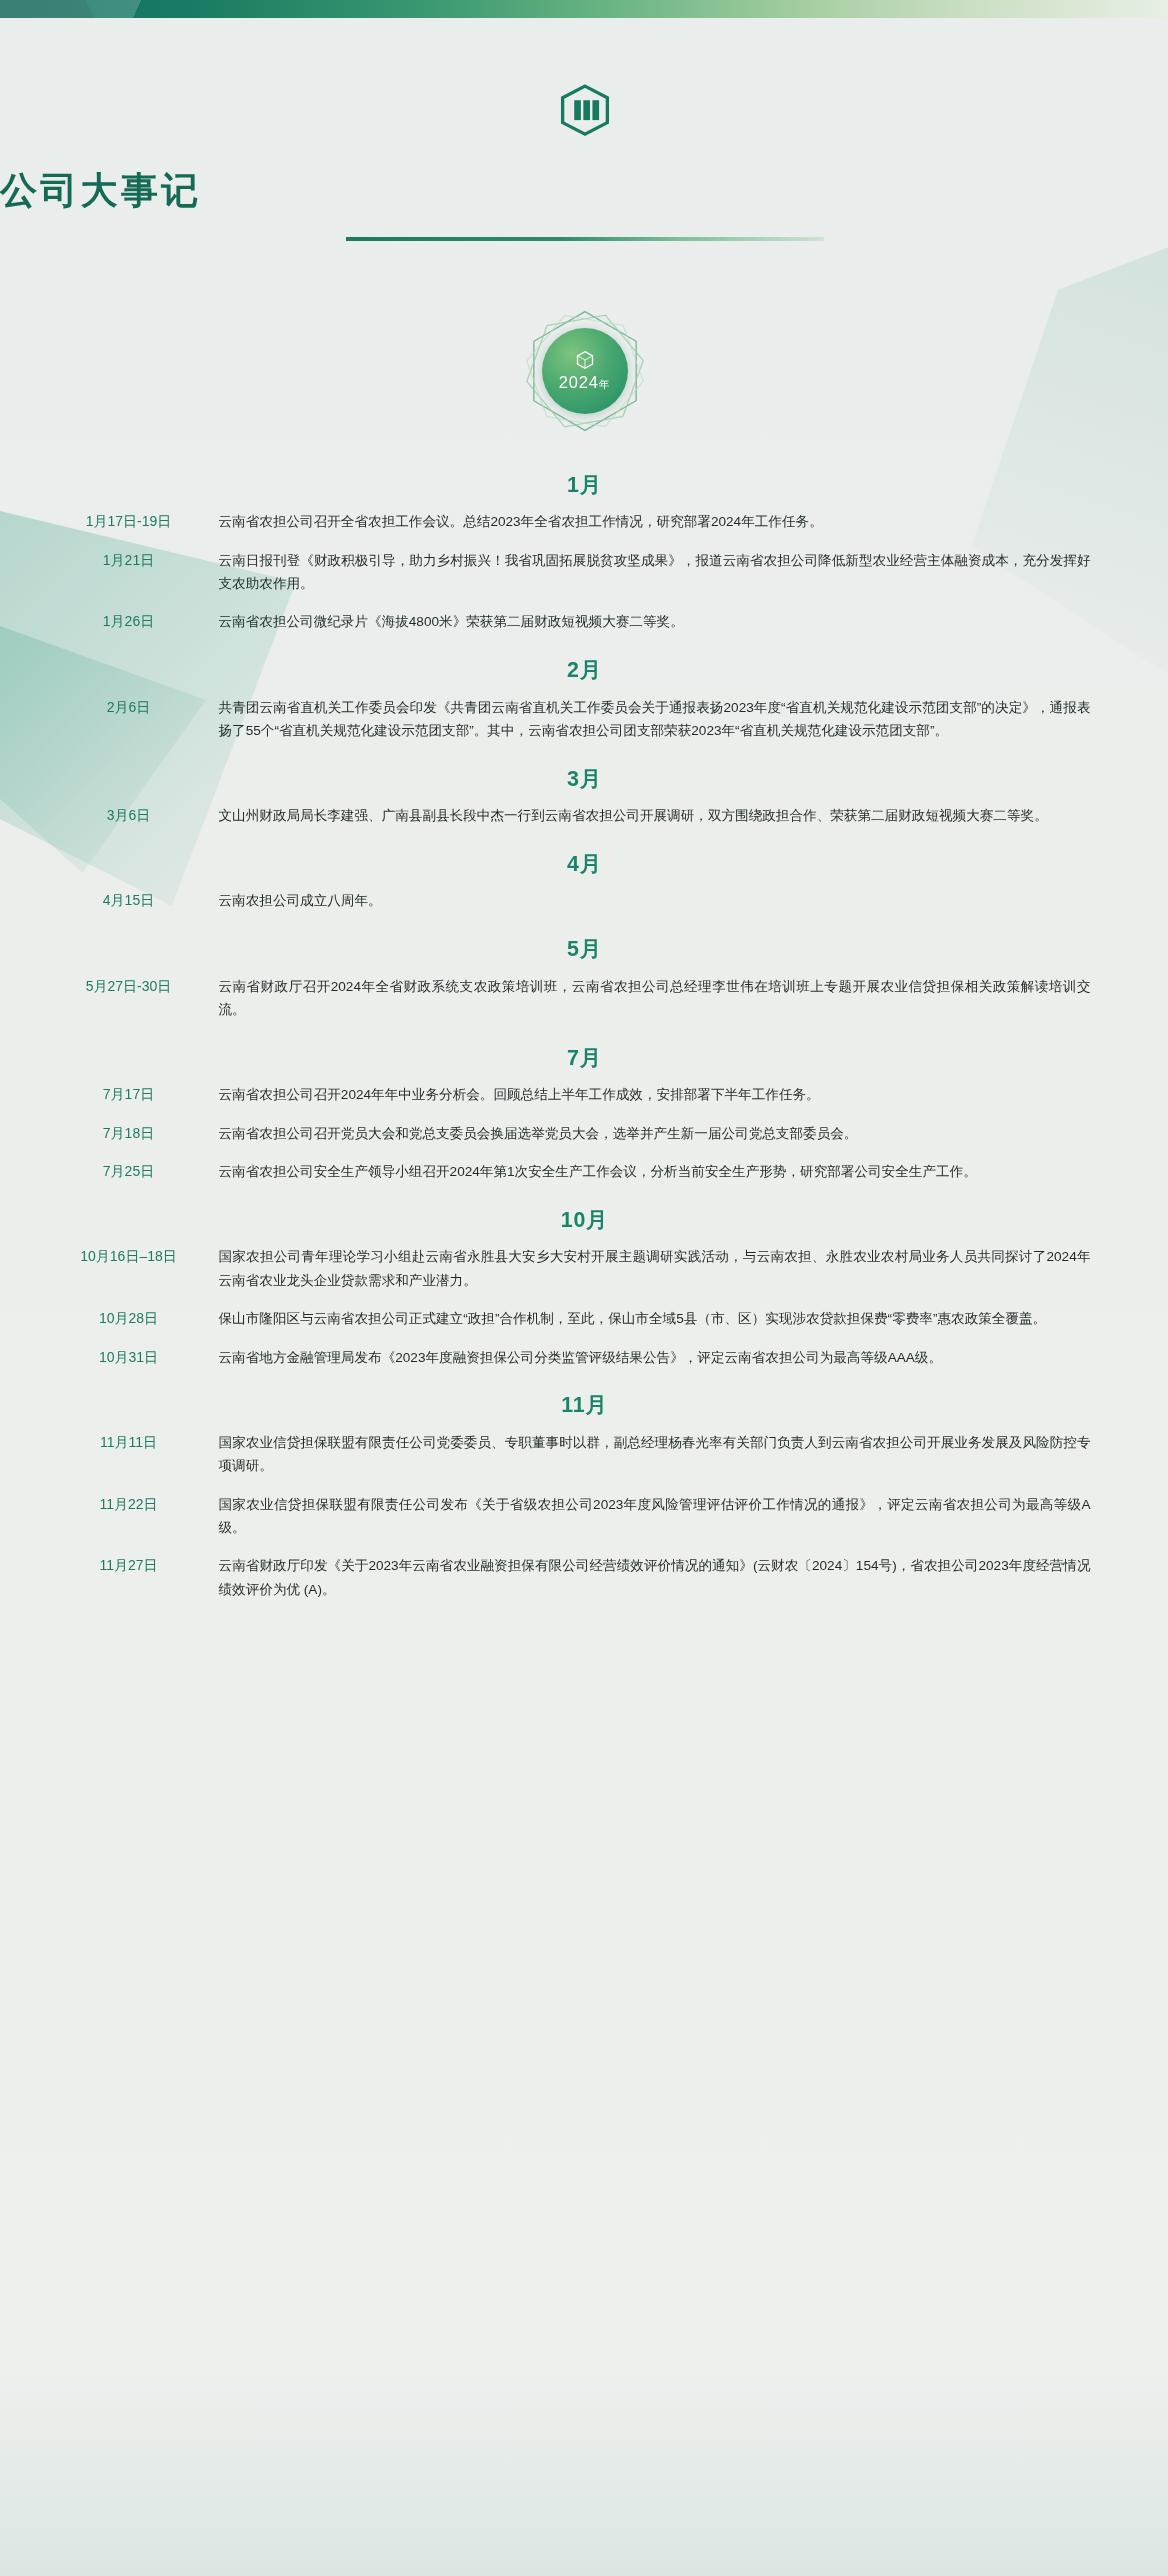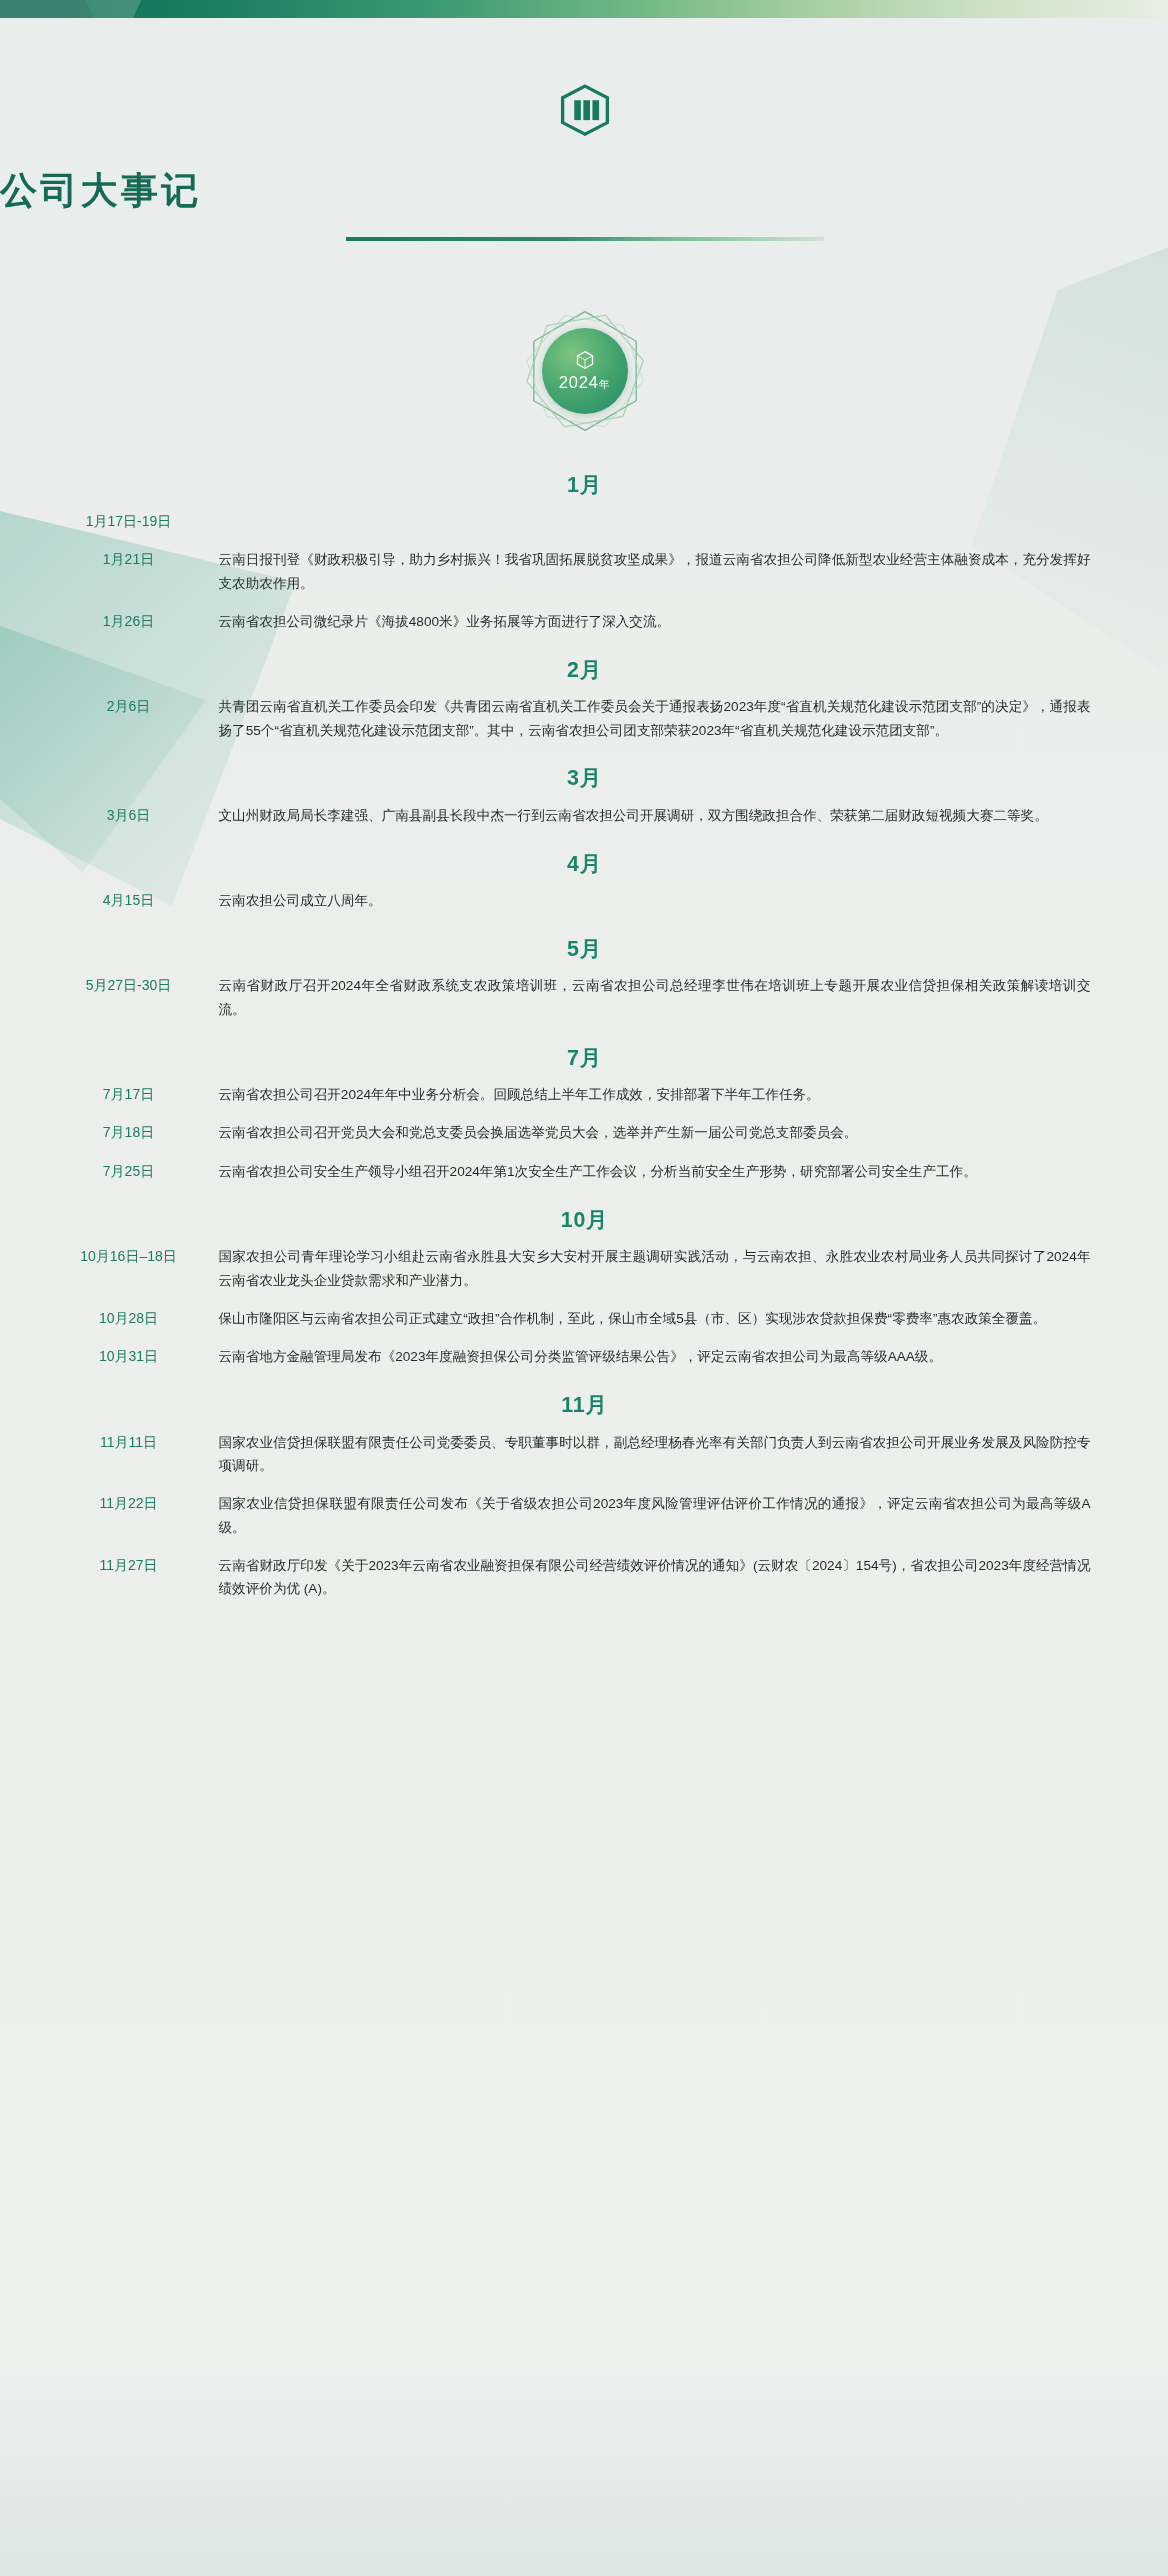--- a/index.html
+++ b/index.html
@@ -189,28 +189,29 @@
         </div>
       </div>
     </div>
   </div>
 
   <div class="timeline">
 
     <div class="month-head first">1月</div>
     <div class="entry">
       <div class="date">1月17日-19日</div>
+      <div class="text">云南省农担公司召开全省农担工作会议。总结2023年全省农担工作情况，研究部署2024年工作任务。</div>
     </div>
     <div class="entry">
       <div class="date">1月21日</div>
       <div class="text">云南日报刊登《财政积极引导，助力乡村振兴！我省巩固拓展脱贫攻坚成果》，报道云南省农担公司降低新型农业经营主体融资成本，充分发挥好支农助农作用。</div>
     </div>
     <div class="entry">
       <div class="date">1月26日</div>
-      <div class="text">云南省农担公司微纪录片《海拔4800米》业务拓展等方面进行了深入交流。</div>
+      <div class="text">云南省农担公司微纪录片《海拔4800米》荣获第二届财政短视频大赛二等奖。</div>
     </div>
 
     <div class="month-head">2月</div>
     <div class="entry">
       <div class="date">2月6日</div>
       <div class="text">共青团云南省直机关工作委员会印发《共青团云南省直机关工作委员会关于通报表扬2023年度“省直机关规范化建设示范团支部”的决定》，通报表扬了55个“省直机关规范化建设示范团支部”。其中，云南省农担公司团支部荣获2023年“省直机关规范化建设示范团支部”。</div>
     </div>
 
     <div class="month-head">3月</div>
     <div class="entry">

